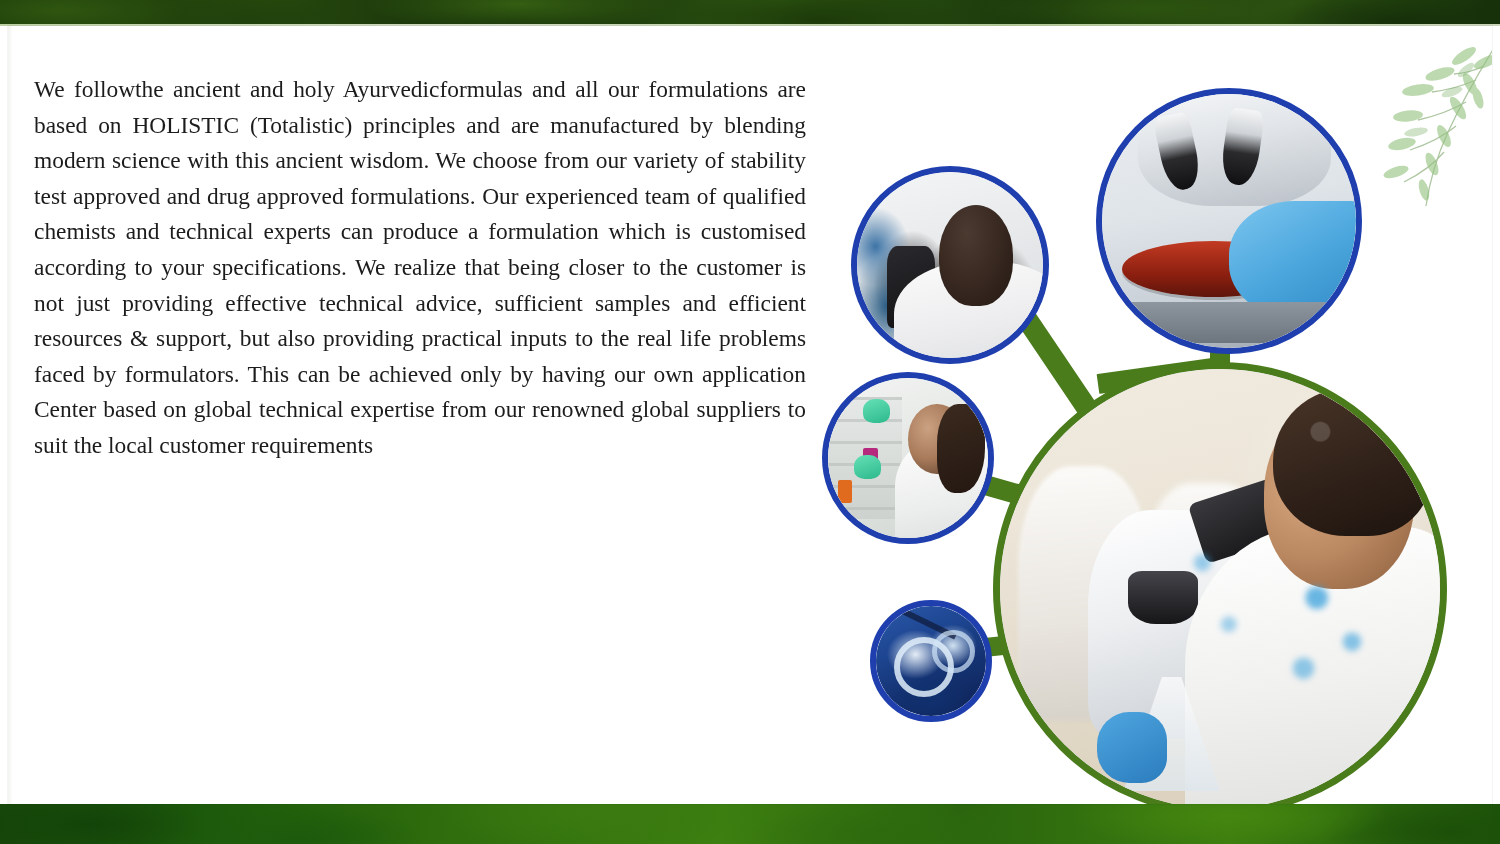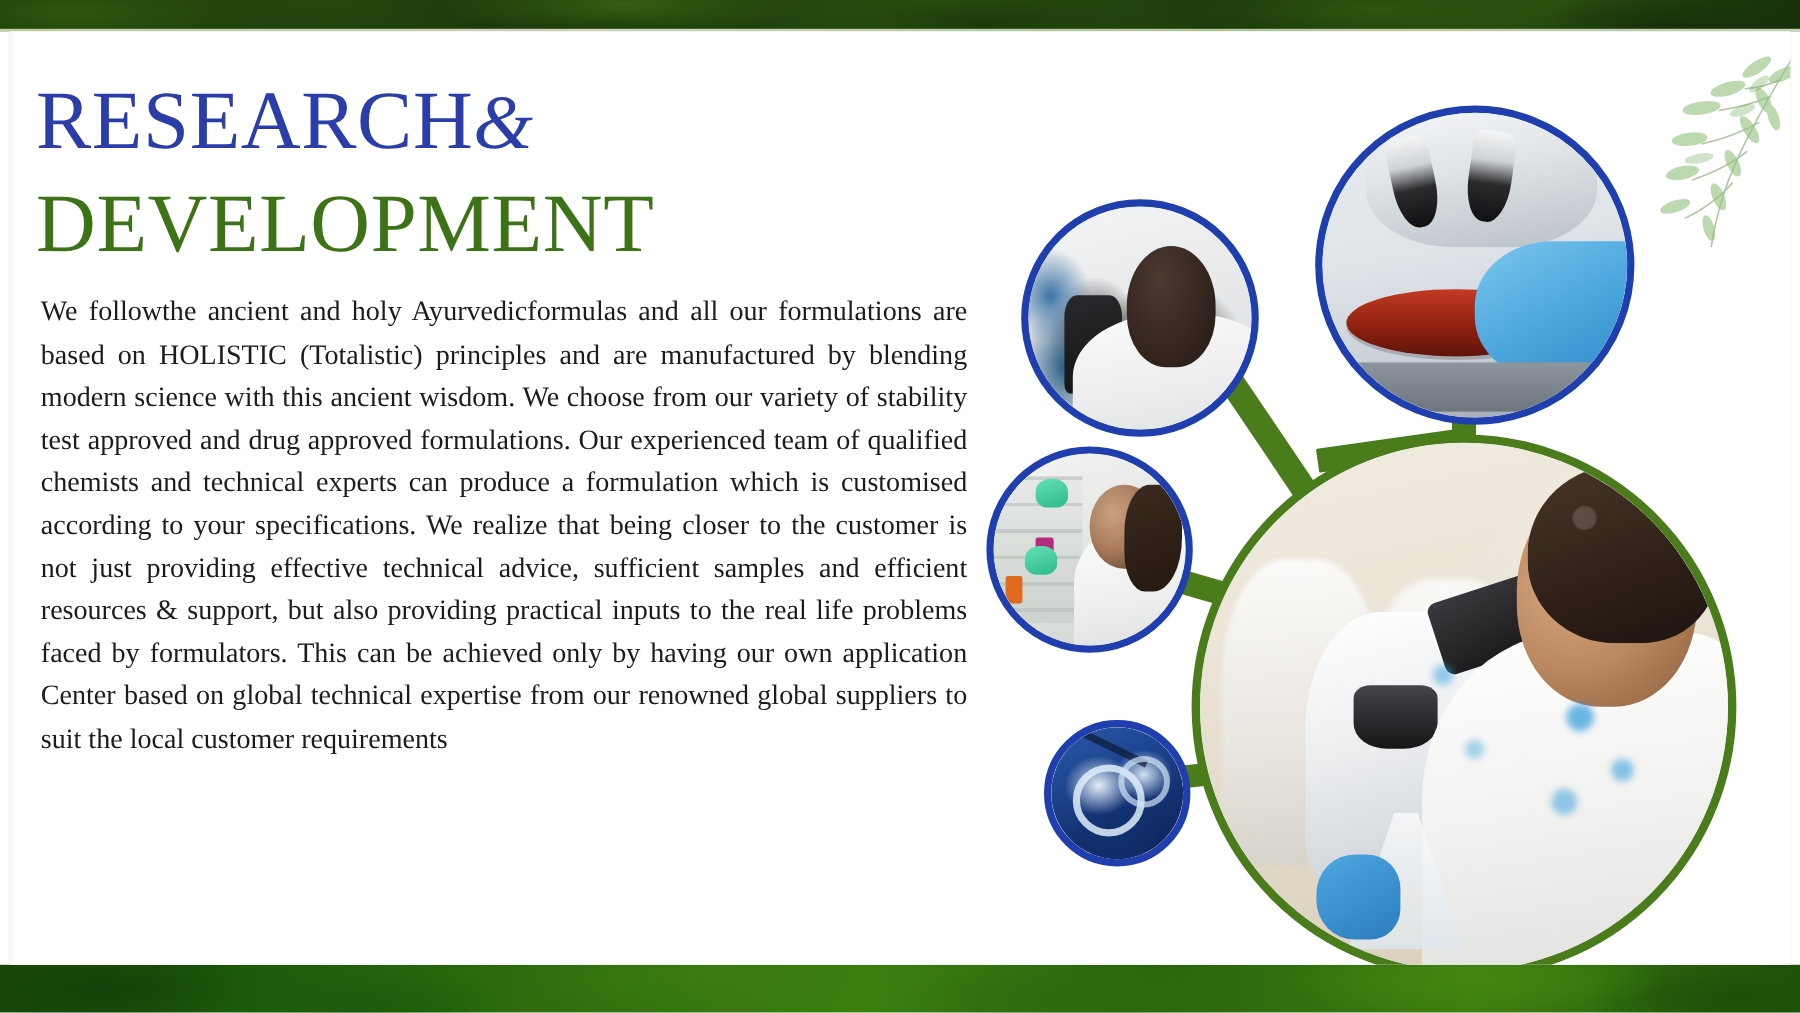--- a/index.html
+++ b/index.html
@@ -440,24 +440,20 @@
         <ellipse cx="58" cy="150" rx="11" ry="4.5" transform="rotate(74 58 150)"></ellipse>
       </g>
       <g fill="#6FA85C" opacity="0.35">
         <ellipse cx="86" cy="52" rx="11" ry="4" transform="rotate(-20 86 52)"></ellipse>
         <ellipse cx="50" cy="92" rx="12" ry="4" transform="rotate(-10 50 92)"></ellipse>
         <ellipse cx="100" cy="30" rx="10" ry="4" transform="rotate(-40 100 30)"></ellipse>
       </g>
     </svg>
 
     <div class="text-col">
-      <h1 class="heading">
-        <span class="heading-line-1">RESEARCH</span><span class="heading-line-1 amp">&amp;</span>
-        <span class="heading-line-2">DEVELOPMENT</span>
-      </h1>
 
       <p class="body-text">We followthe ancient and holy Ayurvedicformulas and all our formulations are based on HOLISTIC (Totalistic) principles and are manufactured by blending modern science with this ancient wisdom. We choose from our variety of stability test approved and drug approved formulations. Our experienced team of qualified chemists and technical experts can produce a formulation which is customised according to your specifications. We realize that being closer to the customer is not just providing effective technical advice, sufficient samples and efficient resources &amp; support, but also providing practical inputs to the real life problems faced by formulators. This can be achieved only by having our own application Center based on global technical expertise from our renowned global suppliers to suit the local customer requirements</p>
     </div>
 
     <div class="cluster">
 
       <div class="connector" style="left:412px; top:255px; width:84px; height:20px; transform:rotate(90deg);"></div>
       <div class="connector" style="left:205px; top:236px; width:160px; height:21px; transform:rotate(56deg);"></div>
       <div class="connector" style="left:290px; top:322px; width:130px; height:20px; transform:rotate(-8deg);"></div>
       <div class="connector" style="left:160px; top:418px; width:96px; height:20px; transform:rotate(16deg);"></div>

